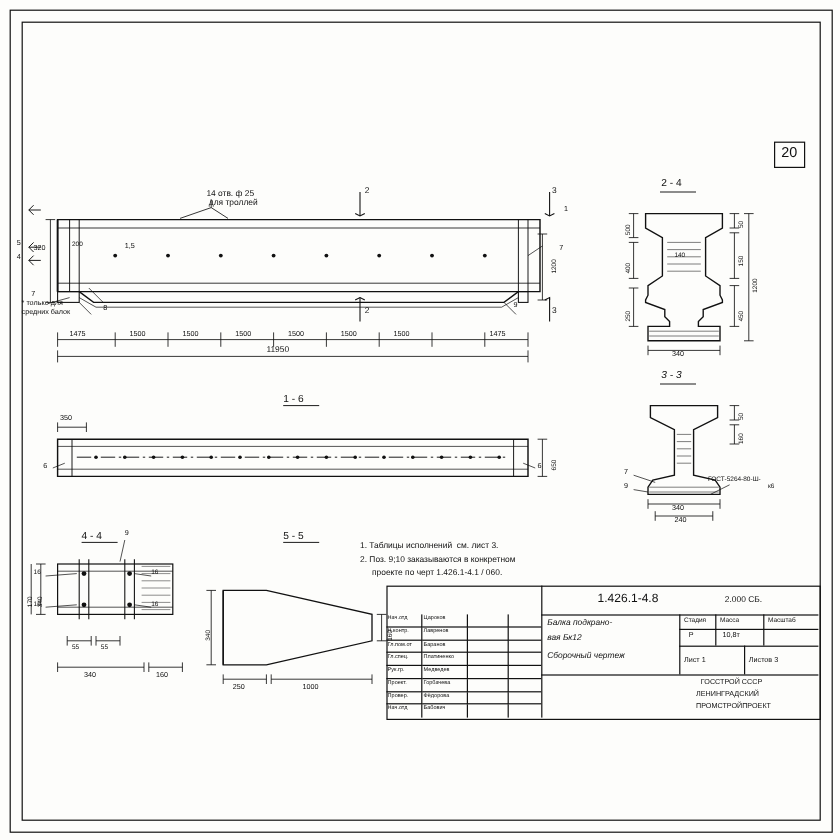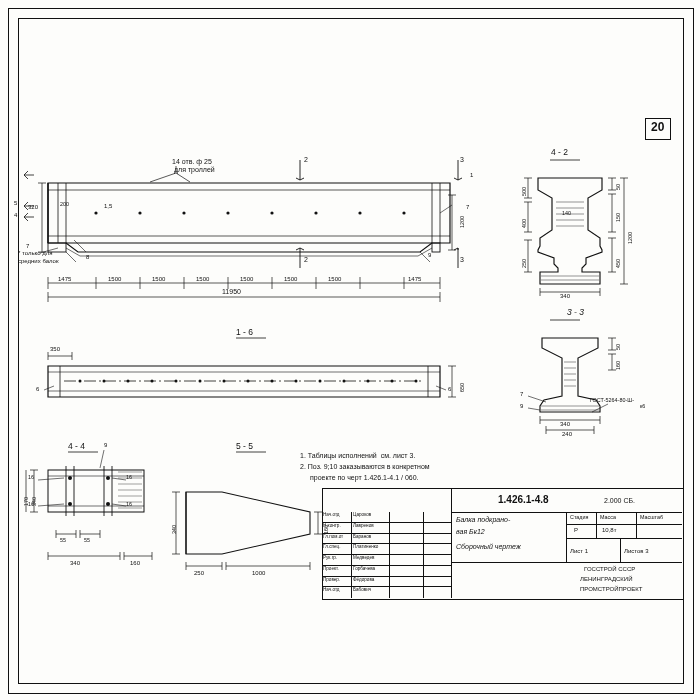--- a/index.html
+++ b/index.html
@@ -7,21 +7,21 @@
   #sheet{position:relative;width:700px;height:700px;background:#fdfdfb;}
   .ln{position:absolute;background:#111;}
   .frame{position:absolute;border:1.6px solid #111;}
   .txt{position:absolute;font-family:"Liberation Sans",sans-serif;color:#111;white-space:pre;line-height:1.05;}
   .tiny{font-size:5.4px;}
   .xs{font-size:6px;}
   .sm{font-size:7px;}
   .md{font-size:8.5px;}
   .lg{font-size:10px;}
   .xl{font-size:12px;}
-  .bold{font-weight:bold;}
+  .bold{font-weight:normal;}
   .ital{font-style:italic;}
   .rot{transform-origin:0 0;}
   svg{position:absolute;left:0;top:0;overflow:visible;}
   .cell{position:absolute;box-sizing:border-box;border-right:0.8px solid #111;border-bottom:0.8px solid #111;font-size:4.6px;padding-left:1px;line-height:1.15;color:#111;white-space:pre;}
   .nb{border-right:none;}
   .nbb{border-bottom:none;}
 </style>
 </head>
 <body>
 
@@ -340,32 +340,32 @@
   <div class="txt xs" style="left:14px;top:212px;">4</div>
   <div class="txt xs" style="left:14px;top:200px;">5</div>
   <div class="txt xs" style="left:466px;top:204px;">7</div>
 
   <div class="txt md" style="left:236px;top:328px;">1 - 6</div>
   <div class="txt xs" style="left:50px;top:346px;">350</div>
   <div class="txt tiny rot" style="left:460px;top:392px;transform:rotate(-90deg);">650</div>
   <div class="txt xs" style="left:36px;top:386px;">6</div>
   <div class="txt xs" style="left:448px;top:386px;">6</div>
 
-  <div class="txt md" style="left:551px;top:148px;">4 - 2</div>
+  <div class="txt md" style="left:551px;top:148px;">2 - 4</div>
   <div class="txt tiny rot" style="left:522px;top:196px;transform:rotate(-90deg);">500</div>
   <div class="txt tiny rot" style="left:522px;top:228px;transform:rotate(-90deg);">400</div>
   <div class="txt tiny rot" style="left:522px;top:268px;transform:rotate(-90deg);">250</div>
   <div class="txt tiny rot" style="left:616px;top:190px;transform:rotate(-90deg);">50</div>
   <div class="txt tiny rot" style="left:616px;top:222px;transform:rotate(-90deg);">150</div>
   <div class="txt tiny rot" style="left:616px;top:268px;transform:rotate(-90deg);">450</div>
   <div class="txt tiny rot" style="left:628px;top:244px;transform:rotate(-90deg);">1200</div>
   <div class="txt tiny" style="left:562px;top:211px;">140</div>
   <div class="txt xs" style="left:560px;top:293px;">340</div>
 
-  <div class="txt md" style="left:567px;top:308px;font-style:italic;">3 - 3</div>
+  <div class="txt md" style="left:551px;top:308px;font-style:italic;">3 - 3</div>
   <div class="txt tiny rot" style="left:616px;top:350px;transform:rotate(-90deg);">50</div>
   <div class="txt tiny rot" style="left:616px;top:370px;transform:rotate(-90deg);">160</div>
   <div class="txt xs" style="left:560px;top:421px;">340</div>
   <div class="txt xs" style="left:562px;top:431px;">240</div>
   <div class="txt xs" style="left:520px;top:391px;">7</div>
   <div class="txt xs" style="left:520px;top:403px;">9</div>
   <div class="txt tiny" style="left:590px;top:398px;">ГОСТ-5264-80-Ш-</div>
   <div class="txt tiny" style="left:640px;top:404px;">к6</div>
 
   <div class="txt md" style="left:68px;top:442px;">4 - 4</div>

